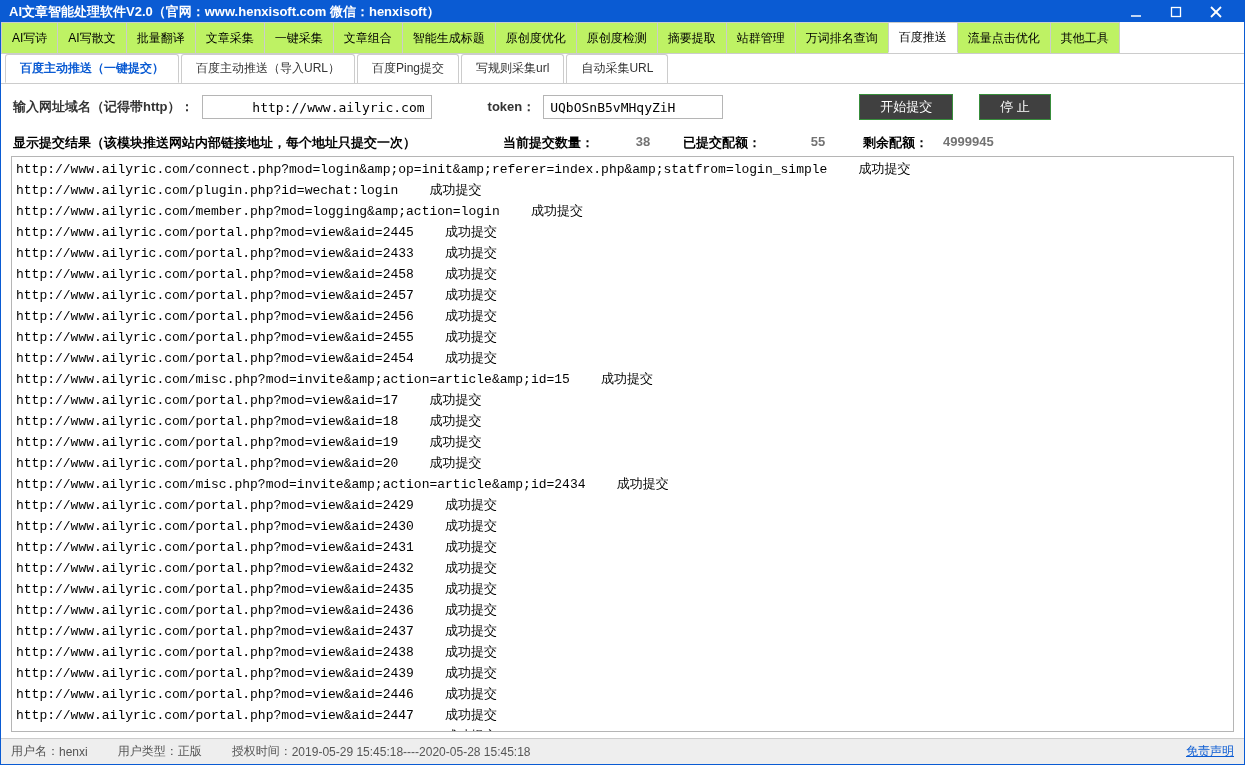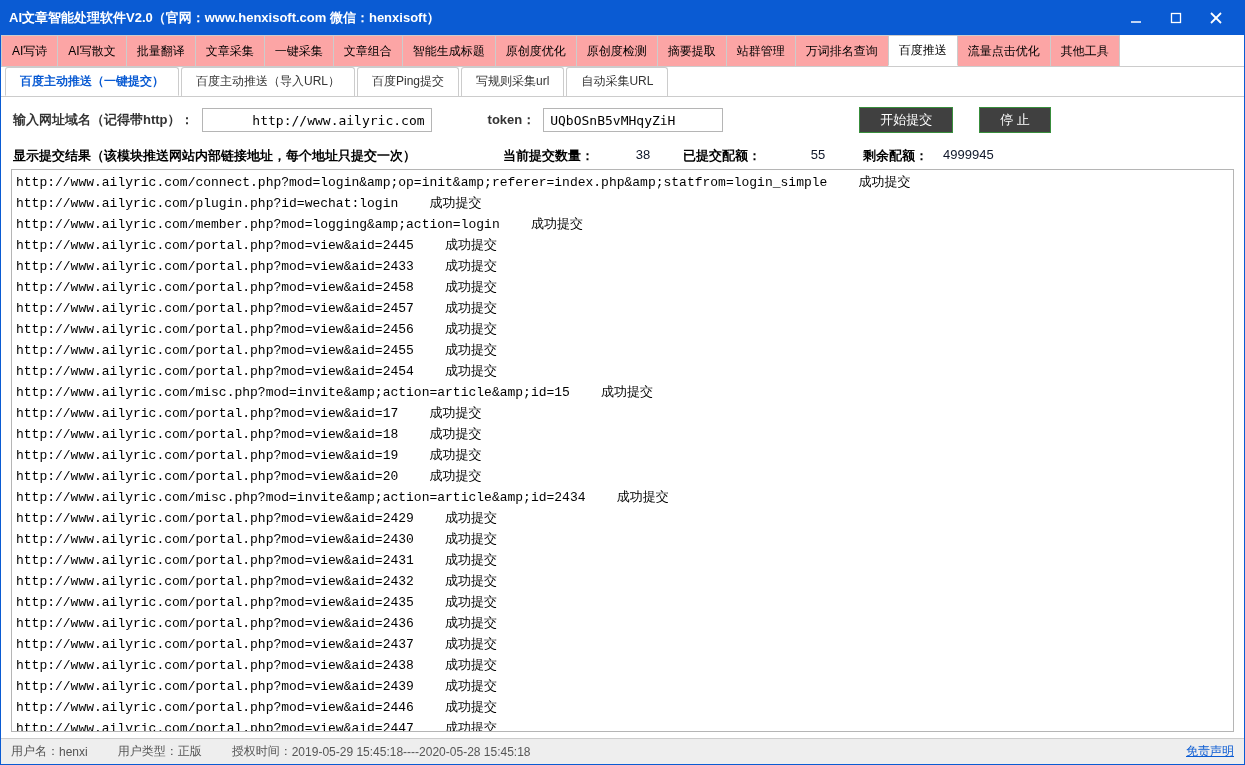--- a/index.html
+++ b/index.html
@@ -1,33 +1,33 @@
 <!DOCTYPE html>
 <html><head>
 <meta charset="utf-8">
 <style>
 * { margin: 0; padding: 0; box-sizing: border-box; }
 body { font-family: "Microsoft YaHei", SimSun, Arial, sans-serif; font-size: 12px; background: #fff; width: 1245px; height: 765px; overflow: hidden; display: flex; flex-direction: column; border: 1px solid #0a5bd3; }
-.title-bar { background: #0a5bd3; color: #fff; height: 34px; display: flex; align-items: center; padding: 0 8px; font-size: 13px; font-weight: bold; }
+.title-bar { background: #0a5bd3; color: #fff; height: 21px; display: flex; align-items: center; padding: 0 8px; font-size: 13px; font-weight: bold; }
 .title-bar .spacer { flex: 1; }
 .win-btn { width: 40px; height: 24px; display: flex; align-items: center; justify-content: center; color: #fff; cursor: pointer; font-size: 14px; }
 .win-btn svg { width: 12px; height: 12px; }
 .main-tabs { display: flex; background: #fff; border-bottom: 1px solid #ccc; height: 32px; flex-wrap: nowrap; overflow: hidden; }
-.main-tab { padding: 6px 10px; border: 1px solid #ccc; border-bottom: none; background: #fca5a5; cursor: pointer; font-size: 12px; margin-right: -1px; white-space: nowrap; display: flex; align-items: center; }
+.main-tab { padding: 6px 10px; border: 1px solid #ccc; border-bottom: none; background: #bef264; cursor: pointer; font-size: 12px; margin-right: -1px; white-space: nowrap; display: flex; align-items: center; }
 .main-tab.active { background: #fff; border-bottom: 1px solid #fff; position: relative; z-index: 2; }
 .sub-tabs { display: flex; background: #fff; border-bottom: 1px solid #ccc; height: 30px; padding-left: 4px; }
 .sub-tab { padding: 5px 14px; border: 1px solid #ccc; border-bottom: none; background: #fff; cursor: pointer; font-size: 12px; margin-right: 2px; border-top-left-radius: 3px; border-top-right-radius: 3px; color: #333; }
 .sub-tab.active { color: #0a5bd3; font-weight: bold; background: #fff; border-bottom: 1px solid #fff; position: relative; z-index: 2;}
 .form-row { display: flex; align-items: center; padding: 10px 12px; gap: 8px; font-size: 13px; }
 .form-row .label { font-weight: bold; color: #333; }
 .form-row input[type="text"] { border: 1px solid #b5b5b5; padding: 3px 6px; font-size: 13px; font-family: SimSun, monospace; height: 24px; }
 .btn { padding: 4px 20px; color: #fff; border: 1px solid #388e3c; cursor: pointer; font-size: 13px; height: 26px; display: flex; align-items: center; background: #4caf50; }
 .btn.green { background: #404040; }
 .stats-row { display: flex; padding: 4px 12px 2px 12px; font-size: 13px; font-weight: bold; color: #000; }
-.stats-row .num { color: #0f172a; font-weight: normal; text-align: center; }
+.stats-row .num { color: #737373; font-weight: bold; text-align: center; }
 .result-box { flex: 1; margin: 2px 10px 6px 10px; border: 1px solid #b5b5b5; overflow-y: scroll; font-family: SimSun, "Courier New", monospace; font-size: 13px; line-height: 21px; padding: 2px 4px; white-space: pre; color: #000; }
 .status-bar { height: 26px; background: #eee; border-top: 1px solid #ccc; display: flex; align-items: center; padding: 0 10px; font-size: 12px; color: #555; }
 .status-bar a { color: #0a5bd3; text-decoration: underline; cursor: pointer; }
 .status-sep { width: 30px; }
 .flex-spacer { flex: 1; }
 </style>
 </head>
 <body>
 
 <div class="title-bar">

